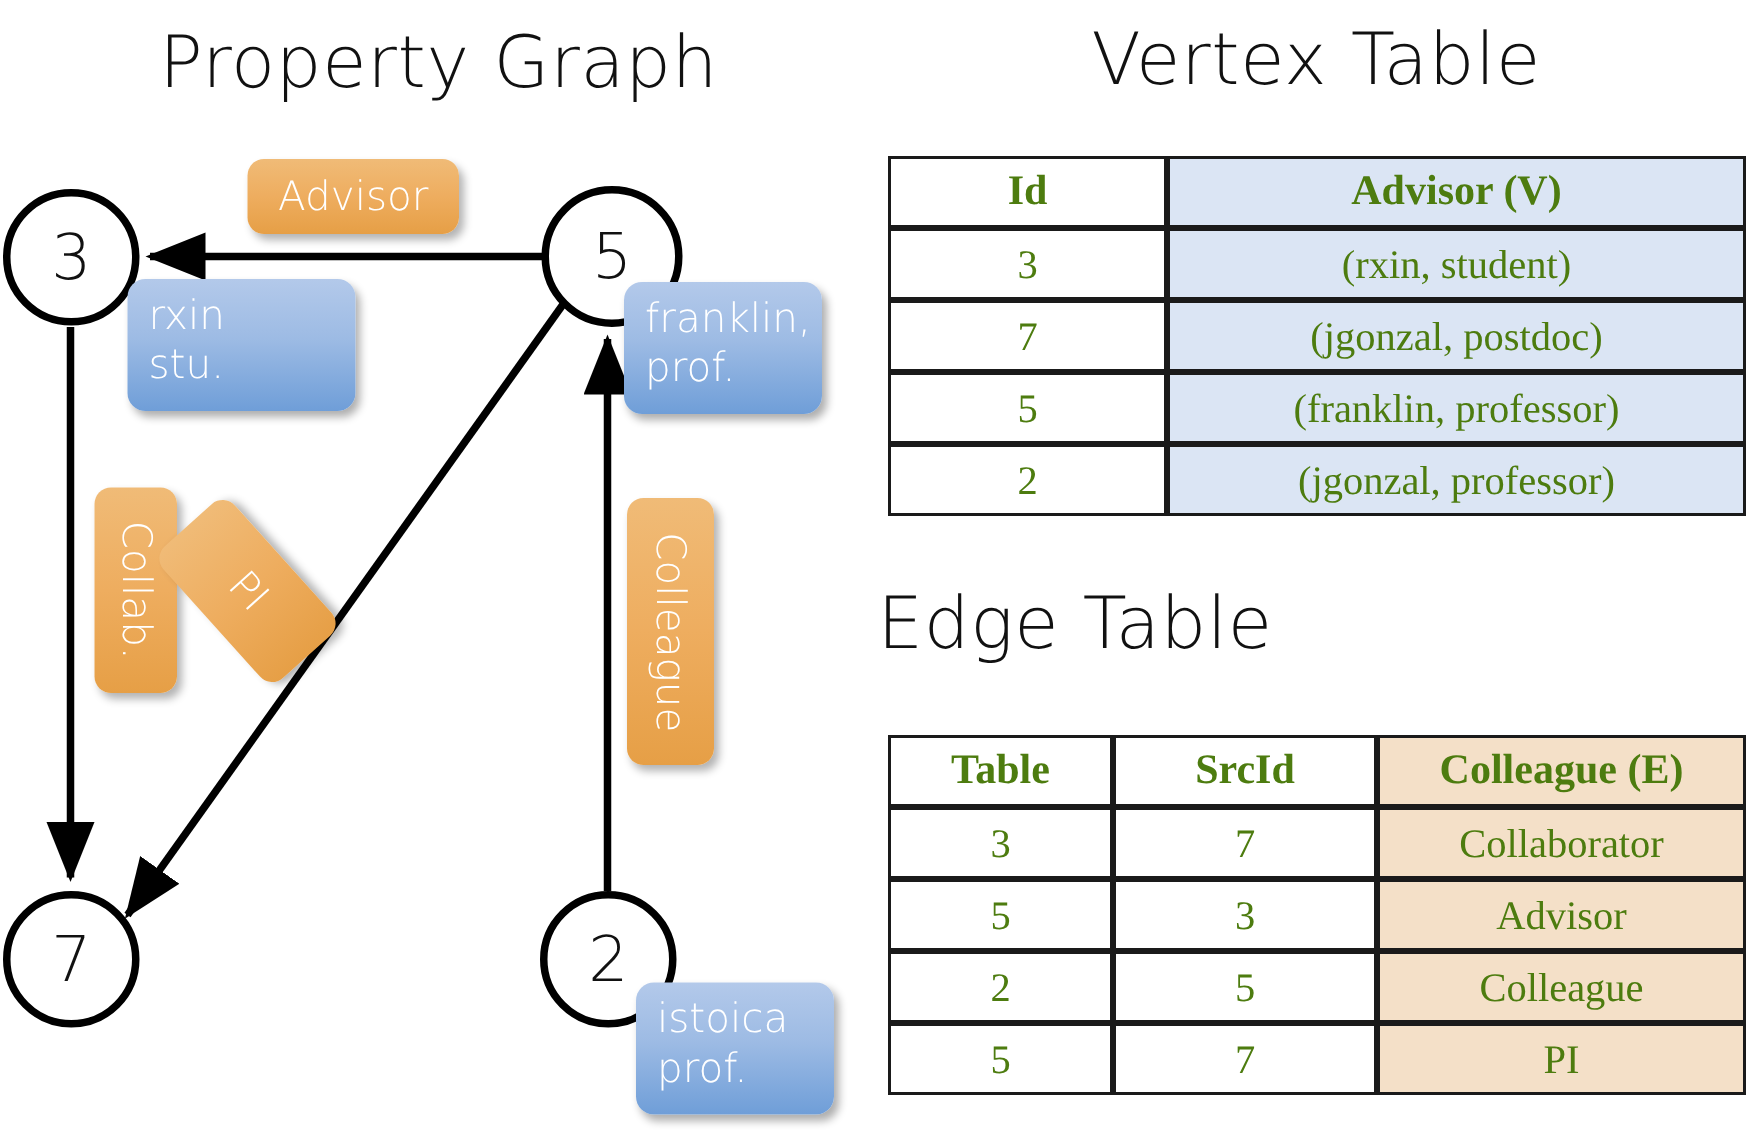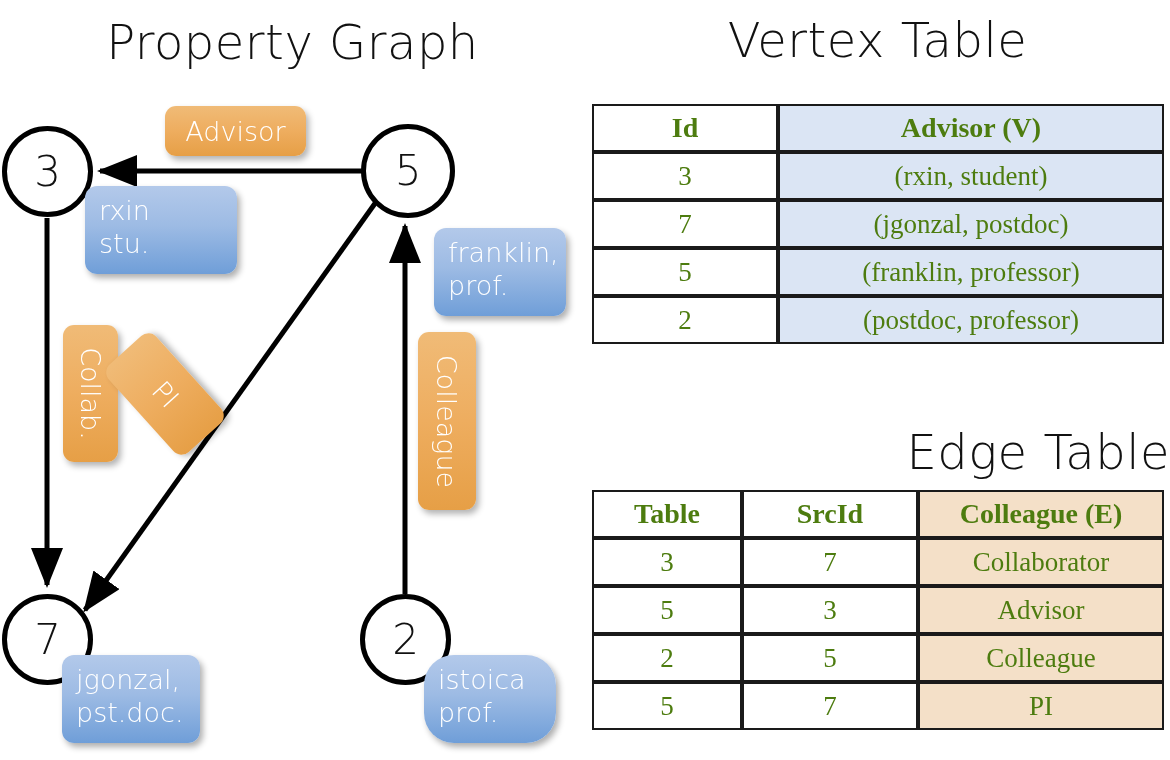--- a/index.html
+++ b/index.html
@@ -16,21 +16,21 @@
   .title{
     position:absolute;
     font-weight:300;
     color:#111;
     letter-spacing:0.5px;
     white-space:nowrap;
     font-family:"DejaVu Sans", sans-serif;
   }
   #title-property-graph{left:0;top:14px;width:585px;text-align:center;font-size:48px;}
   #title-vertex-table{left:585px;top:12px;width:585px;text-align:center;font-size:48px;}
-  #title-edge-table{left:585px;top:424px;width:585px;text-align:right;font-size:48px;}
+  #title-edge-table{left:585px;top:388px;width:585px;text-align:left;font-size:48px;}
 
   
   #graph-svg{position:absolute;left:0;top:0;width:585px;height:760px;}
 
   
   .node-circle{
     position:absolute;
     border:5px solid #000;
     border-radius:50%;
     background:#ffffff;
@@ -150,27 +150,25 @@
   <div class="node-circle" style="left:2px;top:594px;width:91px;height:91px;">
     <span class="node-label">7</span>
   </div>
   <div class="node-circle" style="left:360px;top:594px;width:91px;height:91px;">
     <span class="node-label">2</span>
   </div>
 
   <div class="prop-box" style="left:62px;top:186px;width:152px;height:88px;margin-left:23px;">rxin
 stu.</div>
 
-  <div class="prop-box" style="left:434px;top:188px;width:132px;height:88px;margin-top:40px;">franklin,
+  <div class="prop-box" style="left:416px;top:188px;width:132px;height:88px;">franklin,
 prof.</div>
 
-  <div class="prop-box" style="left:62px;top:655px;width:138px;height:88px;">jgonzal,
-pst.doc.</div>
-
-  <div class="prop-box" style="left:424px;top:655px;width:132px;height:88px;border-radius:30px;">istoica
+
+  <div class="prop-box" style="left:424px;top:655px;width:132px;height:88px;">istoica
 prof.</div>
 
   <div class="edge-box" style="left:165px;top:106px;width:141px;height:50px;">
     <span>Advisor</span>
   </div>
 
   <div class="edge-box" style="left:63px;top:325px;width:55px;height:137px;">
     <span class="vtext">Collab.</span>
   </div>
 
@@ -201,21 +199,21 @@
       <tr>
         <td>7</td>
         <td class="prop-cell">(jgonzal, postdoc)</td>
       </tr>
       <tr>
         <td>5</td>
         <td class="prop-cell">(franklin, professor)</td>
       </tr>
       <tr>
         <td>2</td>
-        <td class="prop-cell">(postdoc, professor)</td>
+        <td class="prop-cell">(jgonzal, professor)</td>
       </tr>
     </tbody>
   </table>
 
   <table class="grid" id="edge-table">
     <colgroup>
         <col class="c-src">
         <col class="c-dst">
         <col class="c-prop">
       </colgroup>

